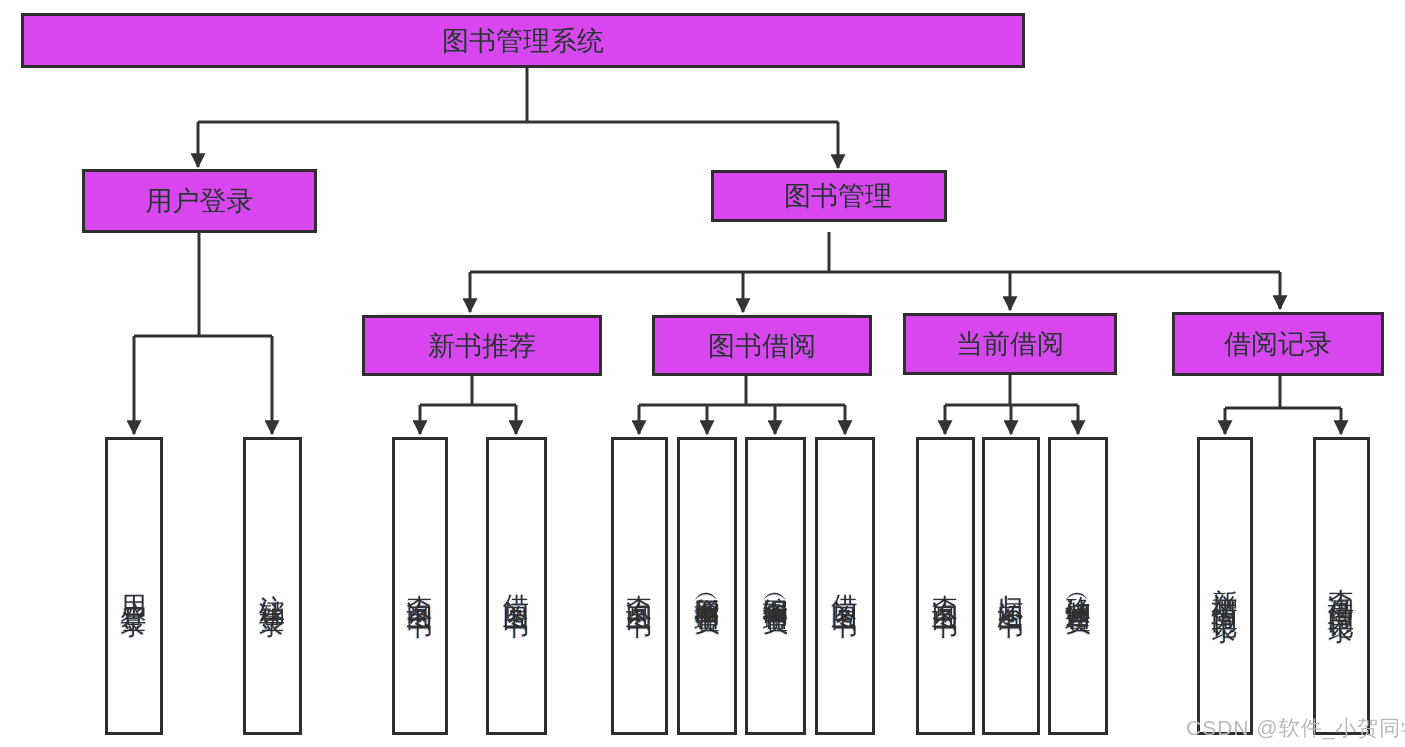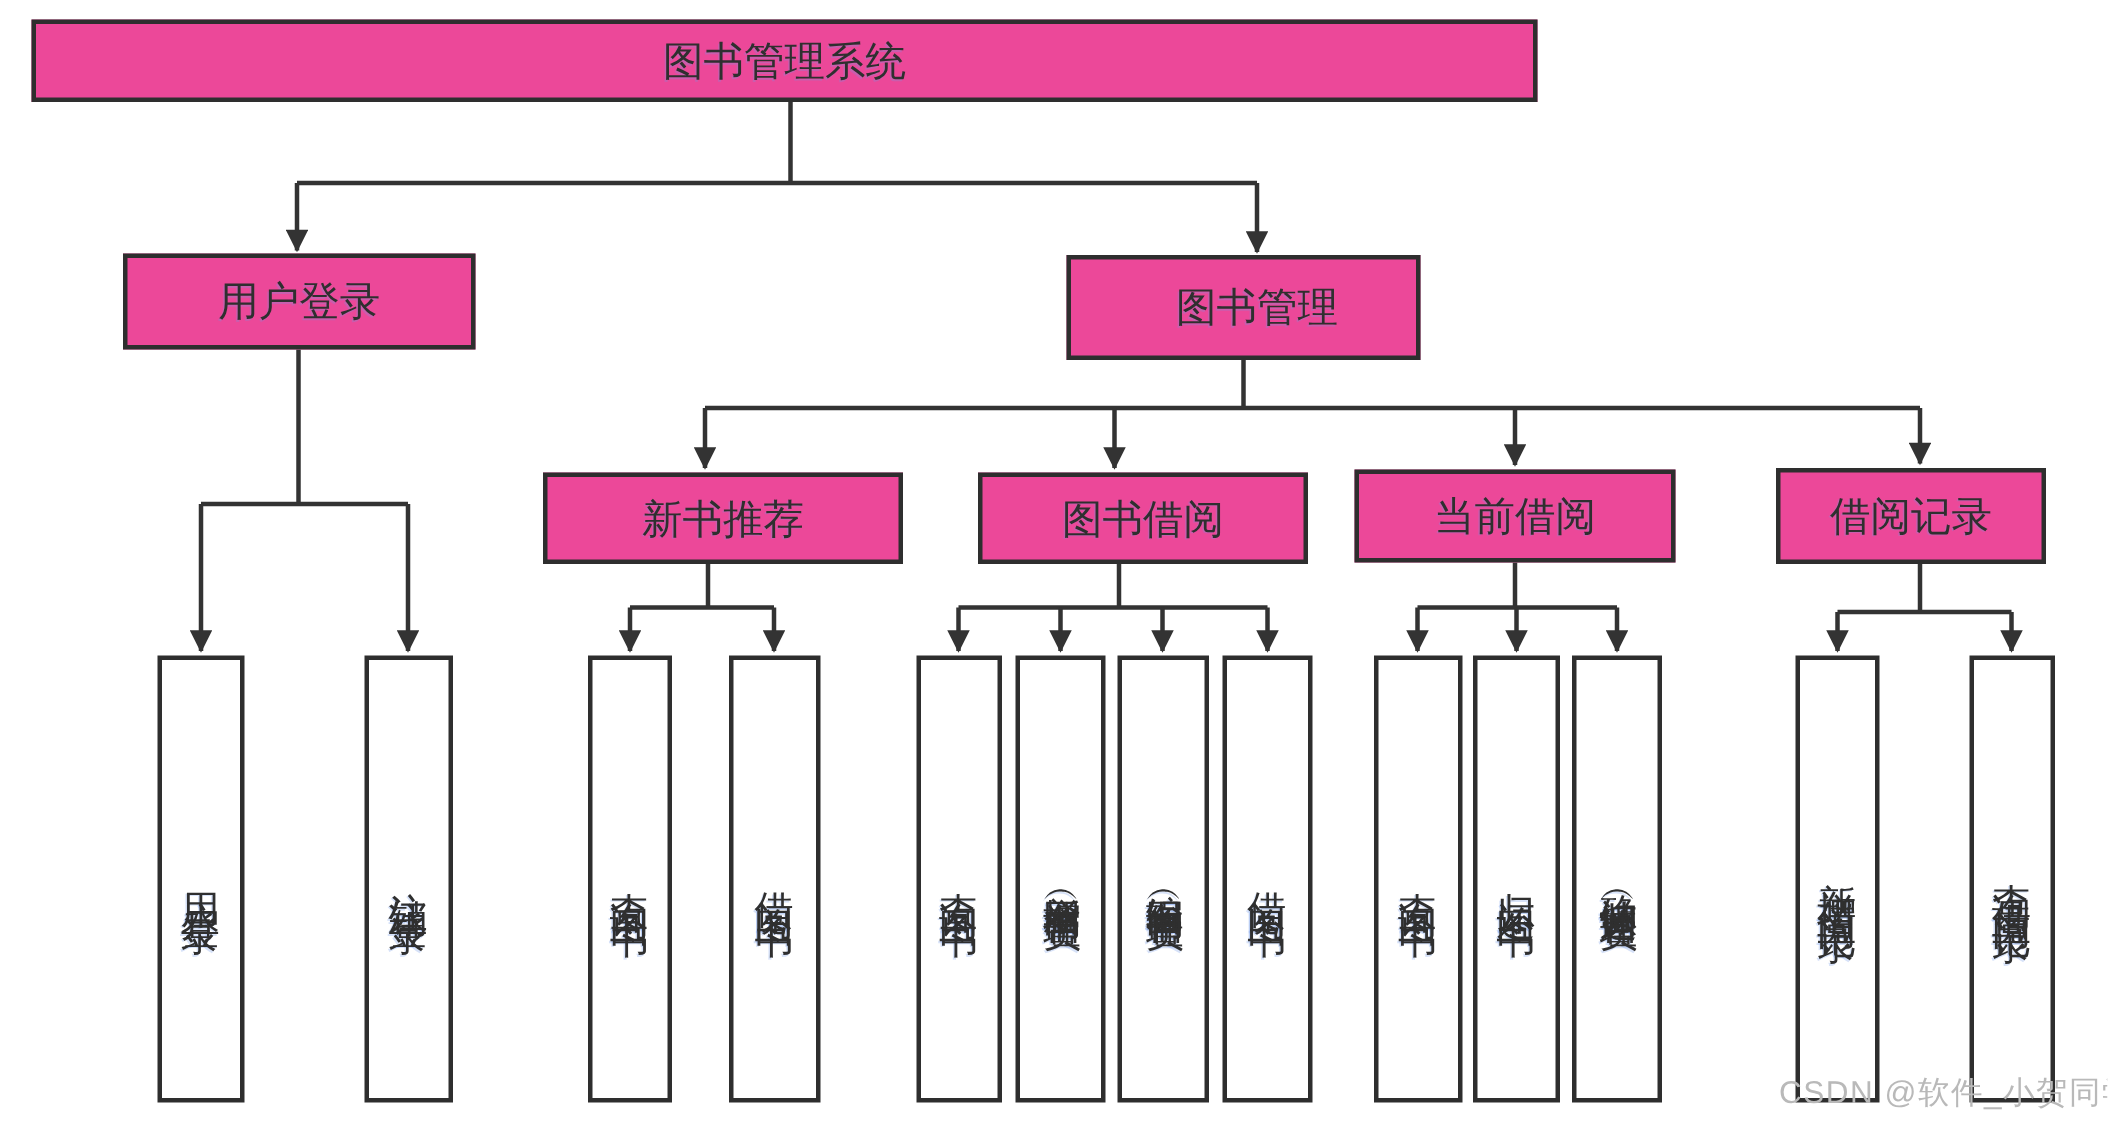--- a/index.html
+++ b/index.html
@@ -6,21 +6,21 @@
   #canvas{
     position:relative;
     width:1405px;height:747px;
     background:#ffffff;
     font-family:"Liberation Sans","DejaVu Sans",sans-serif;
     overflow:hidden;
   }
   #wires{position:absolute;left:0;top:0;z-index:0;}
   .hbox{
     position:absolute;
-    background:#ec4899;
+    background:#d946ef;
     border:3px solid #2e2e2e;
     display:flex;align-items:center;justify-content:center;
     font-size:27px;color:#2f2f2f;
     box-sizing:border-box;
     z-index:1;
     text-shadow:-1px 1px 0 rgba(110,150,230,0.28);
     white-space:nowrap;
   }
   .vbox{
     position:absolute;
@@ -104,26 +104,26 @@
       <path d="M1280 376 V408"></path>
       <path d="M1225 408 H1341"></path>
       <path d="M1225 408 V434" marker-end="url(#ah)"></path>
       <path d="M1341 408 V434" marker-end="url(#ah)"></path>
     </g>
   </svg>
 
   <div class="hbox" style="left:21px;top:13px;width:1004px;height:55px;">图书管理系统</div>
 
   <div class="hbox" style="left:82px;top:169px;width:235px;height:64px;">用户登录</div>
-  <div class="hbox" style="left:711px;top:170px;width:236px;height:70px;padding-left:18px;">图书管理</div>
+  <div class="hbox" style="left:711px;top:170px;width:236px;height:52px;padding-left:18px;">图书管理</div>
 
   <div class="hbox" style="left:362px;top:315px;width:240px;height:61px;">新书推荐</div>
   <div class="hbox" style="left:636px;top:315px;width:220px;height:61px;margin-left:16px;">图书借阅</div>
   <div class="hbox" style="left:903px;top:313px;width:214px;height:62px;">当前借阅</div>
-  <div class="hbox" style="left:1172px;top:312px;width:180px;height:64px;margin-left:12px;">借阅记录</div>
+  <div class="hbox" style="left:1172px;top:312px;width:212px;height:64px;">借阅记录</div>
 
   <div class="vbox" style="left:105px;width:58px;">
     <span class="vtext">用户登录</span>
   </div>
   <div class="vbox" style="left:243px;width:59px;">
     <span class="vtext">注销登录</span>
   </div>
 
   <div class="vbox" style="left:392px;width:56px;">
     <span class="vtext">查询图书</span>

